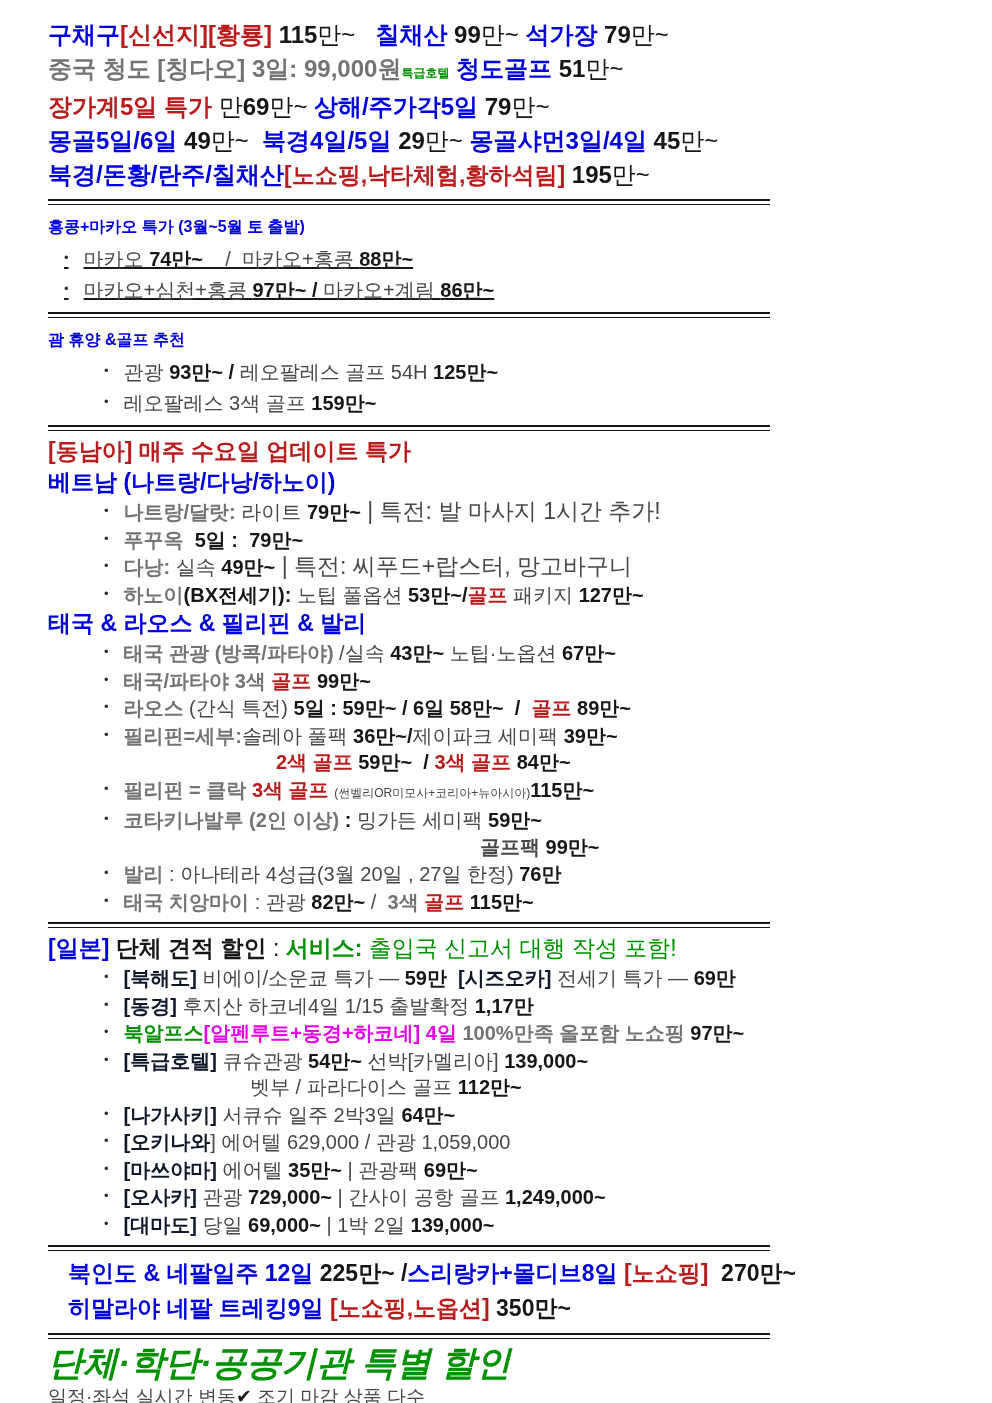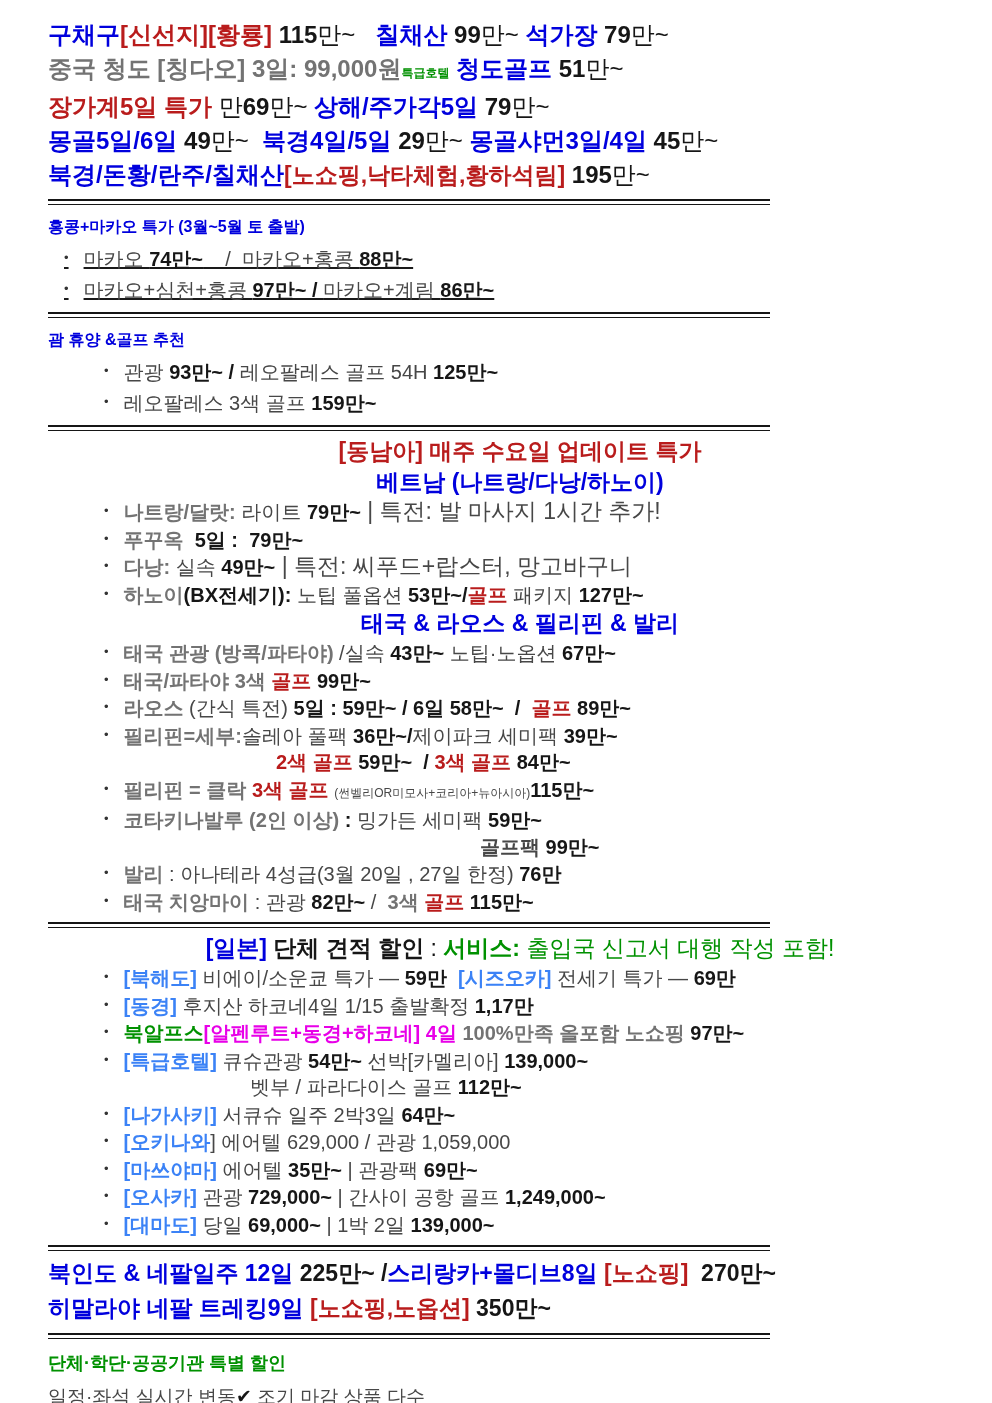--- a/index.html
+++ b/index.html
@@ -9,27 +9,27 @@
     font-family:"Liberation Sans","DejaVu Sans",sans-serif;
     color:#1a1a1a;
   }
   .rule{width:722px;height:3px;border-top:2px solid #161616;border-bottom:1px solid #161616;margin:7px 0 5px 0;}
   .line{margin:0;white-space:pre;}
   
   .sec-a .line{font-size:24px;line-height:34px;}
   .sec-b .line,.sec-c .line{font-size:20px;line-height:30px;}
   .sec-b .line.hdr,.sec-c .line.hdr{font-size:16px;line-height:33px;}
   .sec-d .line,.sec-e .line{font-size:20px;line-height:26.5px;}
-  .sec-d .line.hdr,.sec-e .line.hdr{font-size:23px;line-height:31px;text-align:center;}
-  .sec-f .line{font-size:23px;line-height:35px;}
-  .sec-g .line.g-hdr{font-size:18px;line-height:38px;}
+  .sec-d .line.hdr,.sec-e .line.hdr{font-size:23px;line-height:31px;}
+  .sec-f .line{font-size:23px;line-height:35px;margin-left:20px;}
+  .sec-g .line.g-hdr{font-size:35px;line-height:38px;font-style:italic;}
   .sec-g .line.g-sub{font-size:19px;line-height:29px;}
   
   .c-blue{color:#0000dd}.c-purple{color:#b91c1c}.c-red{color:#737373}
-  .c-orange{color:#3b82f6}.c-green{color:#009100}.c-magenta{color:#e800e8}
+  .c-orange{color:#0f172a}.c-green{color:#009100}.c-magenta{color:#e800e8}
   .c-gray{color:#474747}.c-dark{color:#161616}
   .b{font-weight:bold;}
   
   .sz-sm{font-size:12px;}
   .sz-md{font-size:23px;}
   
   .ind-1{padding-left:16px;text-decoration:underline;}
   .ind-2{padding-left:56px;}
   .ind-3{padding-left:228px;}
   .ind-4{padding-left:432px;}

